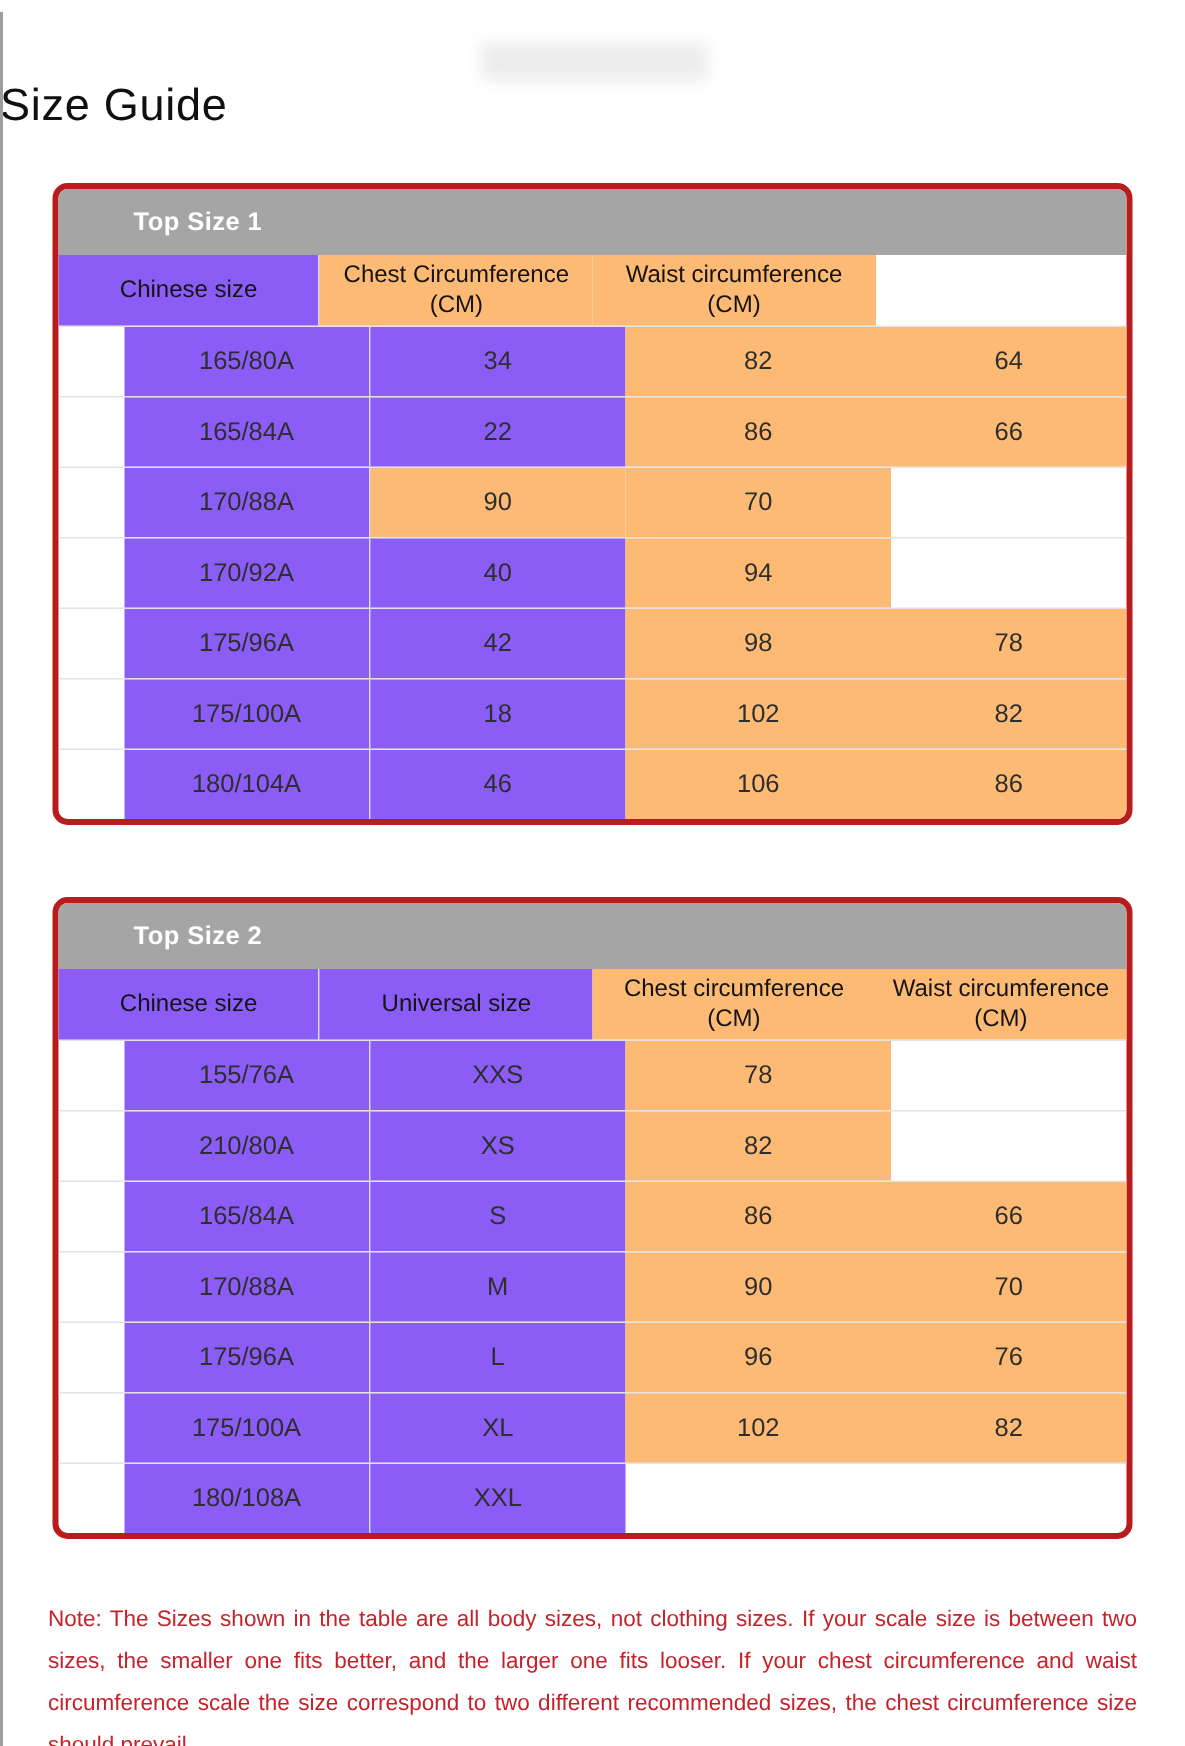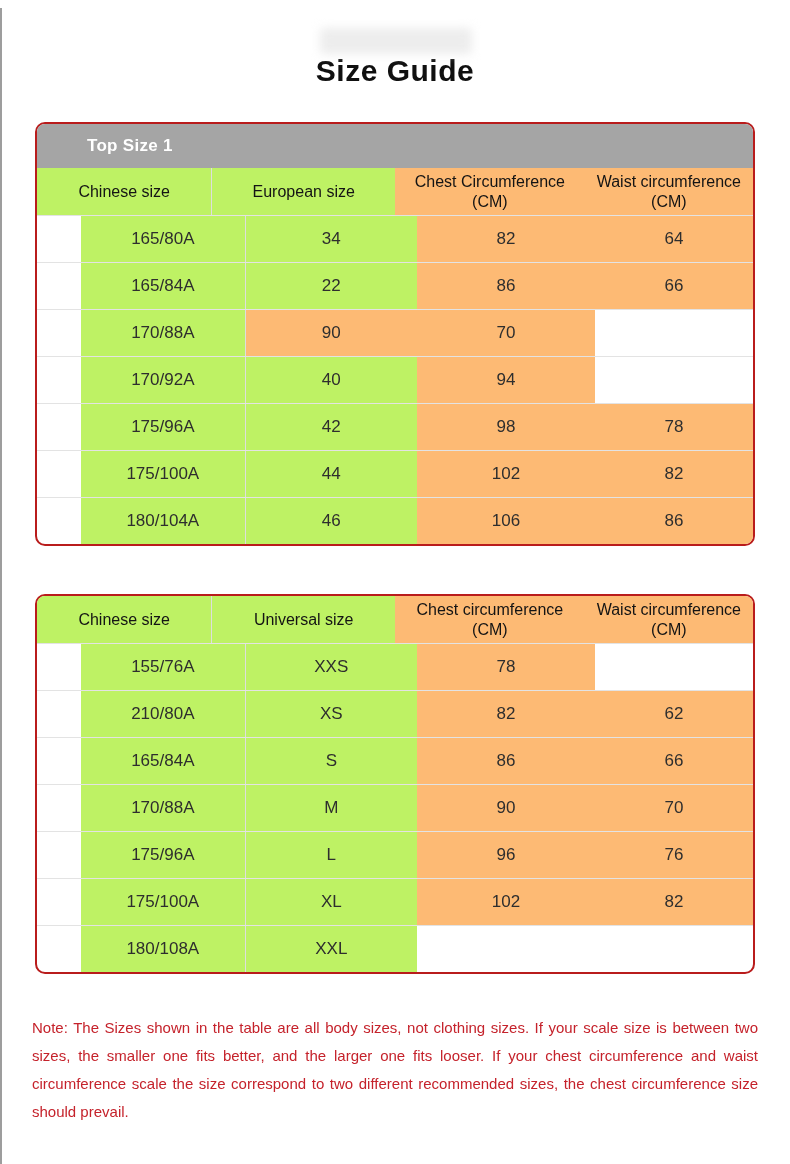--- a/index.html
+++ b/index.html
@@ -21,31 +21,31 @@
   .watermark {
     position: absolute;
     left: 320px; top: 28px;
     width: 152px; height: 26px;
     background: #ededed;
     filter: blur(5px);
     border-radius: 4px;
   }
   h1.page-title {
     margin: 52px 0 0 0;
-    text-align: center;
+    text-align: left;
     font-size: 30px;
     line-height: 38px;
-    font-weight: 700;
+    font-weight: 400;
     color: #101010;
     letter-spacing: 0.5px;
   }
   .size-table {
     width: 720px;
     margin: 32px auto 0 auto;
-    border: 2px solid #b91c1c;
+    border: 4px solid #b91c1c;
     border-radius: 10px;
     overflow: hidden;
     box-sizing: border-box;
   }
   .size-table.second { margin-top: 48px; }
   .table-title-bar {
     height: 44px;
     line-height: 44px;
     background: #a5a5a5;
     color: #ffffff;
@@ -71,21 +71,21 @@
     color: #2e2e2e;
   }
   .t-cell {
     display: flex;
     align-items: center;
     justify-content: center;
     text-align: center;
     white-space: pre-line;
     box-sizing: border-box;
   }
-  .t-cell.c0, .t-cell.c1 { background: #bef264; }
+  .t-cell.c0, .t-cell.c1 { background: #8b5cf6; }
   .t-cell.c0 { border-right: 1px solid #dedede; }
   .t-cell.c2, .t-cell.c3 { background: #fdba74; }
   .note {
     margin: 40px 32px 0 32px;
     font-size: 15px;
     line-height: 28px;
     color: #c5222b;
     text-align: justify;
   }
 </style>
@@ -94,21 +94,20 @@
 
 <div class="page-left-border"></div>
 <div class="watermark"></div>
 
 <h1 class="page-title">Size Guide</h1>
 
 <div class="size-table">
   <div class="table-title-bar">Top Size 1</div>
   <div class="t-row header-row">
     <div class="t-cell c0">Chinese size</div>
-    <div class="t-cell c1">European size</div>
     <div class="t-cell c2">Chest Circumference
 (CM)</div>
     <div class="t-cell c3">Waist circumference
 (CM)</div>
   </div>
   <div class="t-row data-row">
     <div class="t-cell c0">165/80A</div>
     <div class="t-cell c1">34</div>
     <div class="t-cell c2">82</div>
     <div class="t-cell c3">64</div>
@@ -130,51 +129,51 @@
     <div class="t-cell c2">94</div>
   </div>
   <div class="t-row data-row">
     <div class="t-cell c0">175/96A</div>
     <div class="t-cell c1">42</div>
     <div class="t-cell c2">98</div>
     <div class="t-cell c3">78</div>
   </div>
   <div class="t-row data-row">
     <div class="t-cell c0">175/100A</div>
-    <div class="t-cell c1">44</div>
+    <div class="t-cell c1">18</div>
     <div class="t-cell c2">102</div>
     <div class="t-cell c3">82</div>
   </div>
   <div class="t-row data-row">
     <div class="t-cell c0">180/104A</div>
     <div class="t-cell c1">46</div>
     <div class="t-cell c2">106</div>
     <div class="t-cell c3">86</div>
   </div>
 </div>
 
 <div class="size-table second">
+  <div class="table-title-bar">Top Size 2</div>
   <div class="t-row header-row">
     <div class="t-cell c0">Chinese size</div>
     <div class="t-cell c1">Universal size</div>
     <div class="t-cell c2">Chest circumference
 (CM)</div>
     <div class="t-cell c3">Waist circumference
 (CM)</div>
   </div>
   <div class="t-row data-row">
     <div class="t-cell c0">155/76A</div>
     <div class="t-cell c1">XXS</div>
     <div class="t-cell c2">78</div>
   </div>
   <div class="t-row data-row">
     <div class="t-cell c0">210/80A</div>
     <div class="t-cell c1">XS</div>
     <div class="t-cell c2">82</div>
-    <div class="t-cell c3">62</div>
   </div>
   <div class="t-row data-row">
     <div class="t-cell c0">165/84A</div>
     <div class="t-cell c1">S</div>
     <div class="t-cell c2">86</div>
     <div class="t-cell c3">66</div>
   </div>
   <div class="t-row data-row">
     <div class="t-cell c0">170/88A</div>
     <div class="t-cell c1">M</div>

